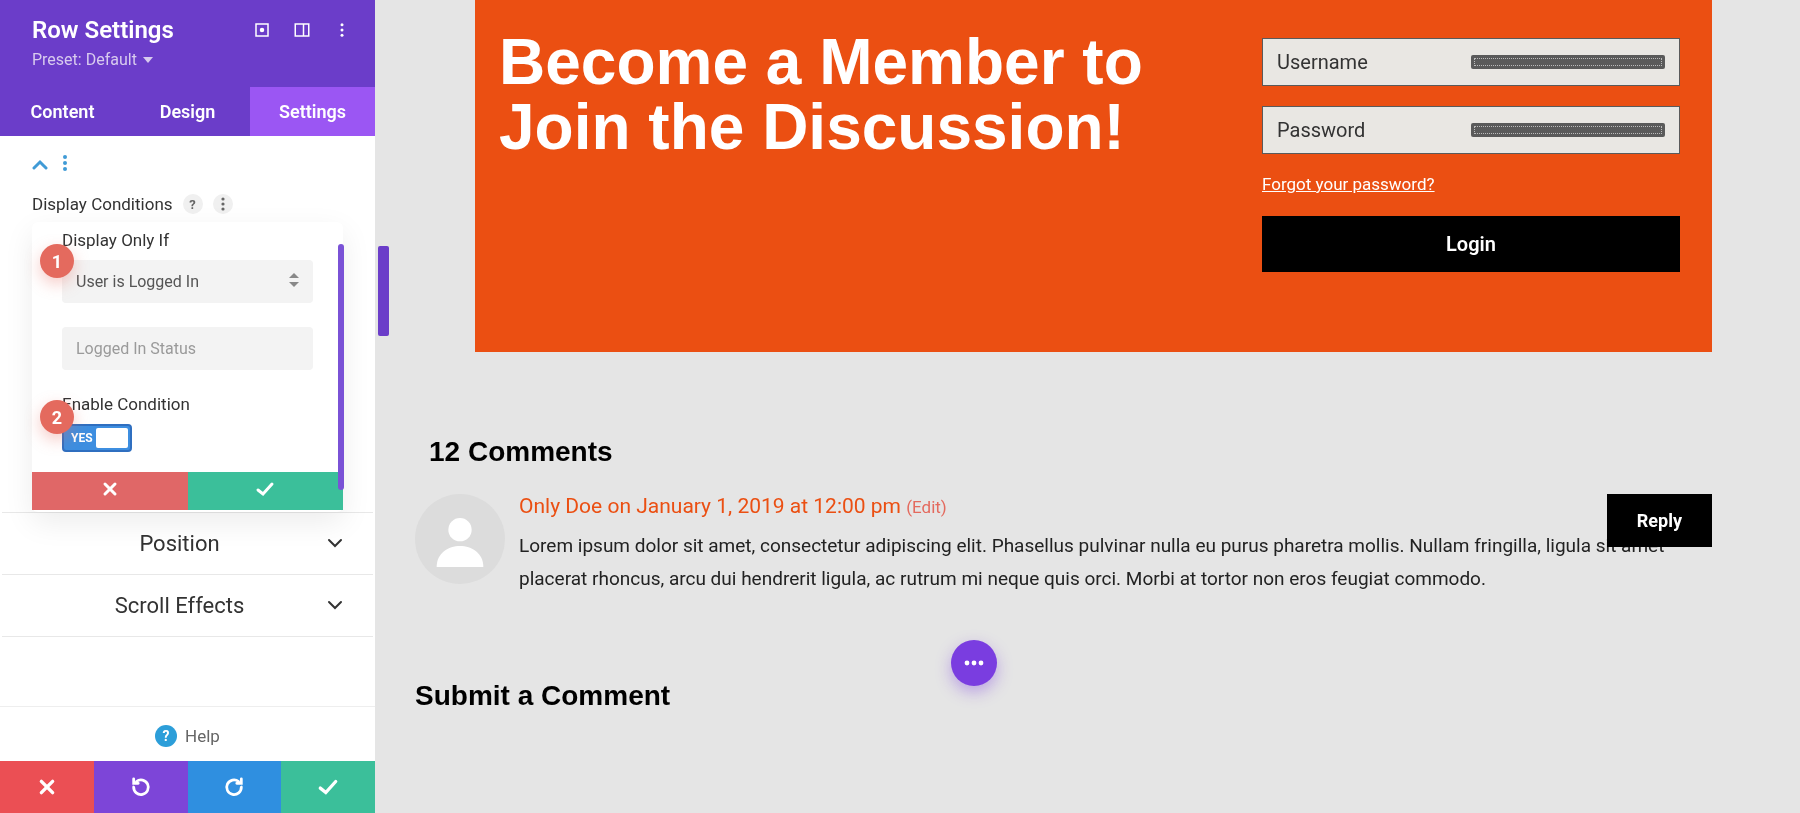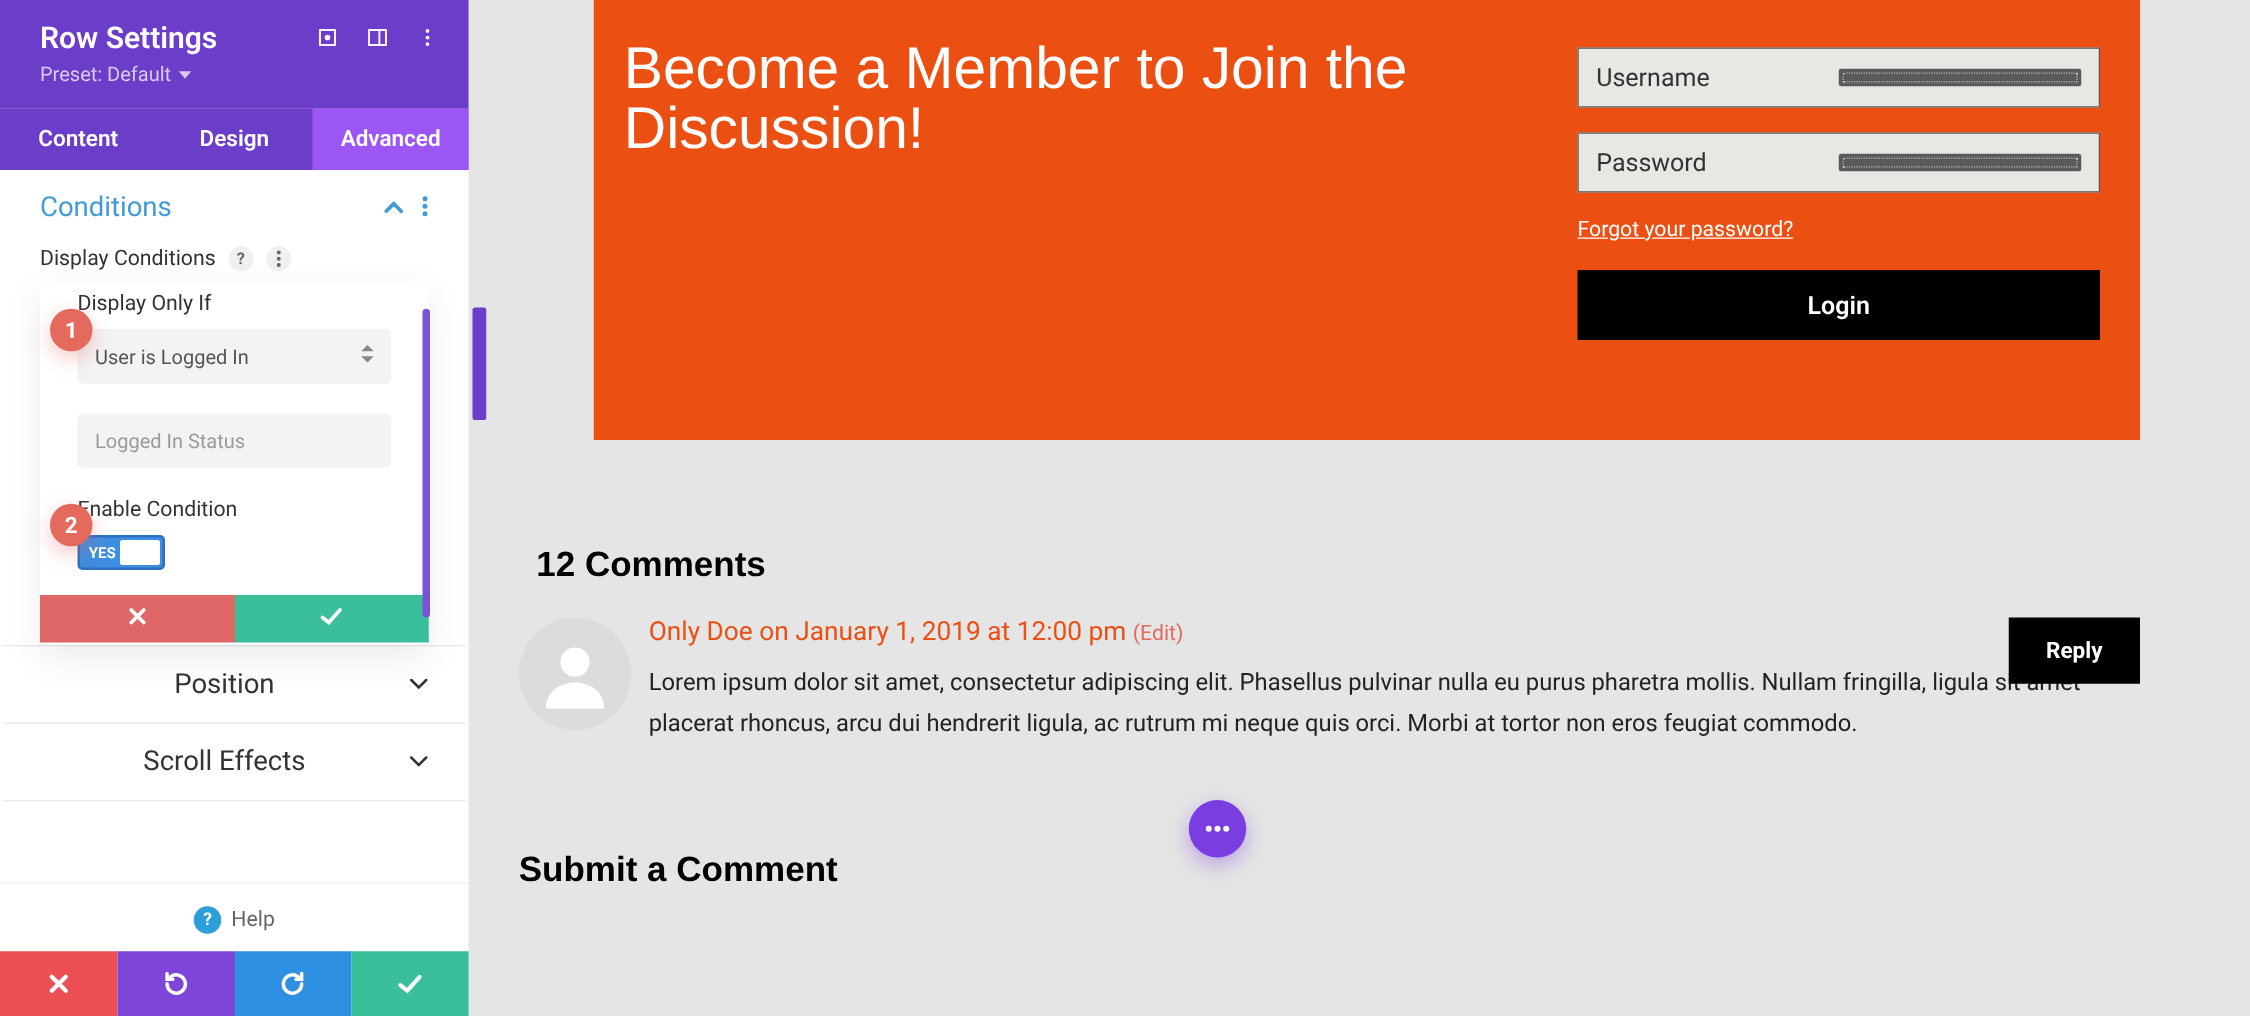--- a/index.html
+++ b/index.html
@@ -60,21 +60,21 @@
 .fa-undo { background: #7d45d8; }
 .fa-redo { background: #2f8fe0; }
 .fa-save { background: #3bbf9a; }
 
 
 .preview { flex: 1; position: relative; background: #e5e5e5; }
 .edge { position: absolute; left: 3px; top: 246px; width: 11px; height: 90px; background: #6b3dc9; border-radius: 2px; }
 
 .orange-box { position: absolute; left: 100px; top: 0; right: 88px; height: 352px; background: #eb4f12; display: flex; }
 .ob-left { flex: 1; padding: 30px 0 0 24px; }
-.ob-title { font-family: Arial, Helvetica, sans-serif; font-size: 47px; line-height: 1.02; color: #fff; font-weight: 400; }
+.ob-title { font-family: Arial, Helvetica, sans-serif; font-size: 64px; line-height: 1.02; color: #fff; font-weight: 700; }
 .ob-right { width: 450px; padding: 38px 32px 0 0; }
 .login-field { display: flex; align-items: center; height: 48px; background: #e9e7e3; border: 1px solid #5a5a5a; padding: 0 14px; margin-bottom: 20px; }
 .login-field span { flex: 1; font-size: 20px; color: #333; }
 .pw-icon { width: 18px; height: 14px; background: #5a5a5a; border-radius: 2px; position: relative; }
 .pw-icon::after { content: ""; position: absolute; inset: 3px; border: 1px dotted #bbb; }
 .forgot { color: #fff; font-size: 17px; text-decoration: underline; }
 .login-btn { margin-top: 22px; height: 56px; background: #000; color: #fff; font-size: 20px; font-weight: 600; display: flex; align-items: center; justify-content: center; cursor: pointer; }
 
 .comments { position: absolute; left: 40px; right: 88px; top: 436px; }
 .comments h2 { font-family: Arial, Helvetica, sans-serif; font-size: 28px; font-weight: 700; color: #000; margin-left: 14px; }
@@ -125,27 +125,26 @@
       <span>Preset: Default</span>
       <svg viewBox="0 0 10 10" fill="#d8cbee">
           <polygon points="0,2 10,2 5,8"></polygon>
         </svg>
     </div>
   </div>
 
   <div class="tabs">
     <div class="tab">Content</div>
     <div class="tab">Design</div>
-    <div class="tab active">Advanced</div>
+    <div class="tab active">Settings</div>
   </div>
 
   <div class="panel-body">
 
     <div class="section-head">
-      <div class="title">Conditions</div>
       <div class="actions">
         <span>
           <svg width="16" height="12" viewBox="0 0 16 12" fill="none" stroke="#409bd6" stroke-width="3" stroke-linecap="round">
               <polyline points="2,9 8,3 14,9"></polyline>
             </svg>
         </span>
         <span>
           <svg width="6" height="18" viewBox="0 0 6 18" fill="#409bd6">
               <circle cx="3" cy="3" r="2"></circle>
               <circle cx="3" cy="9" r="2"></circle>

